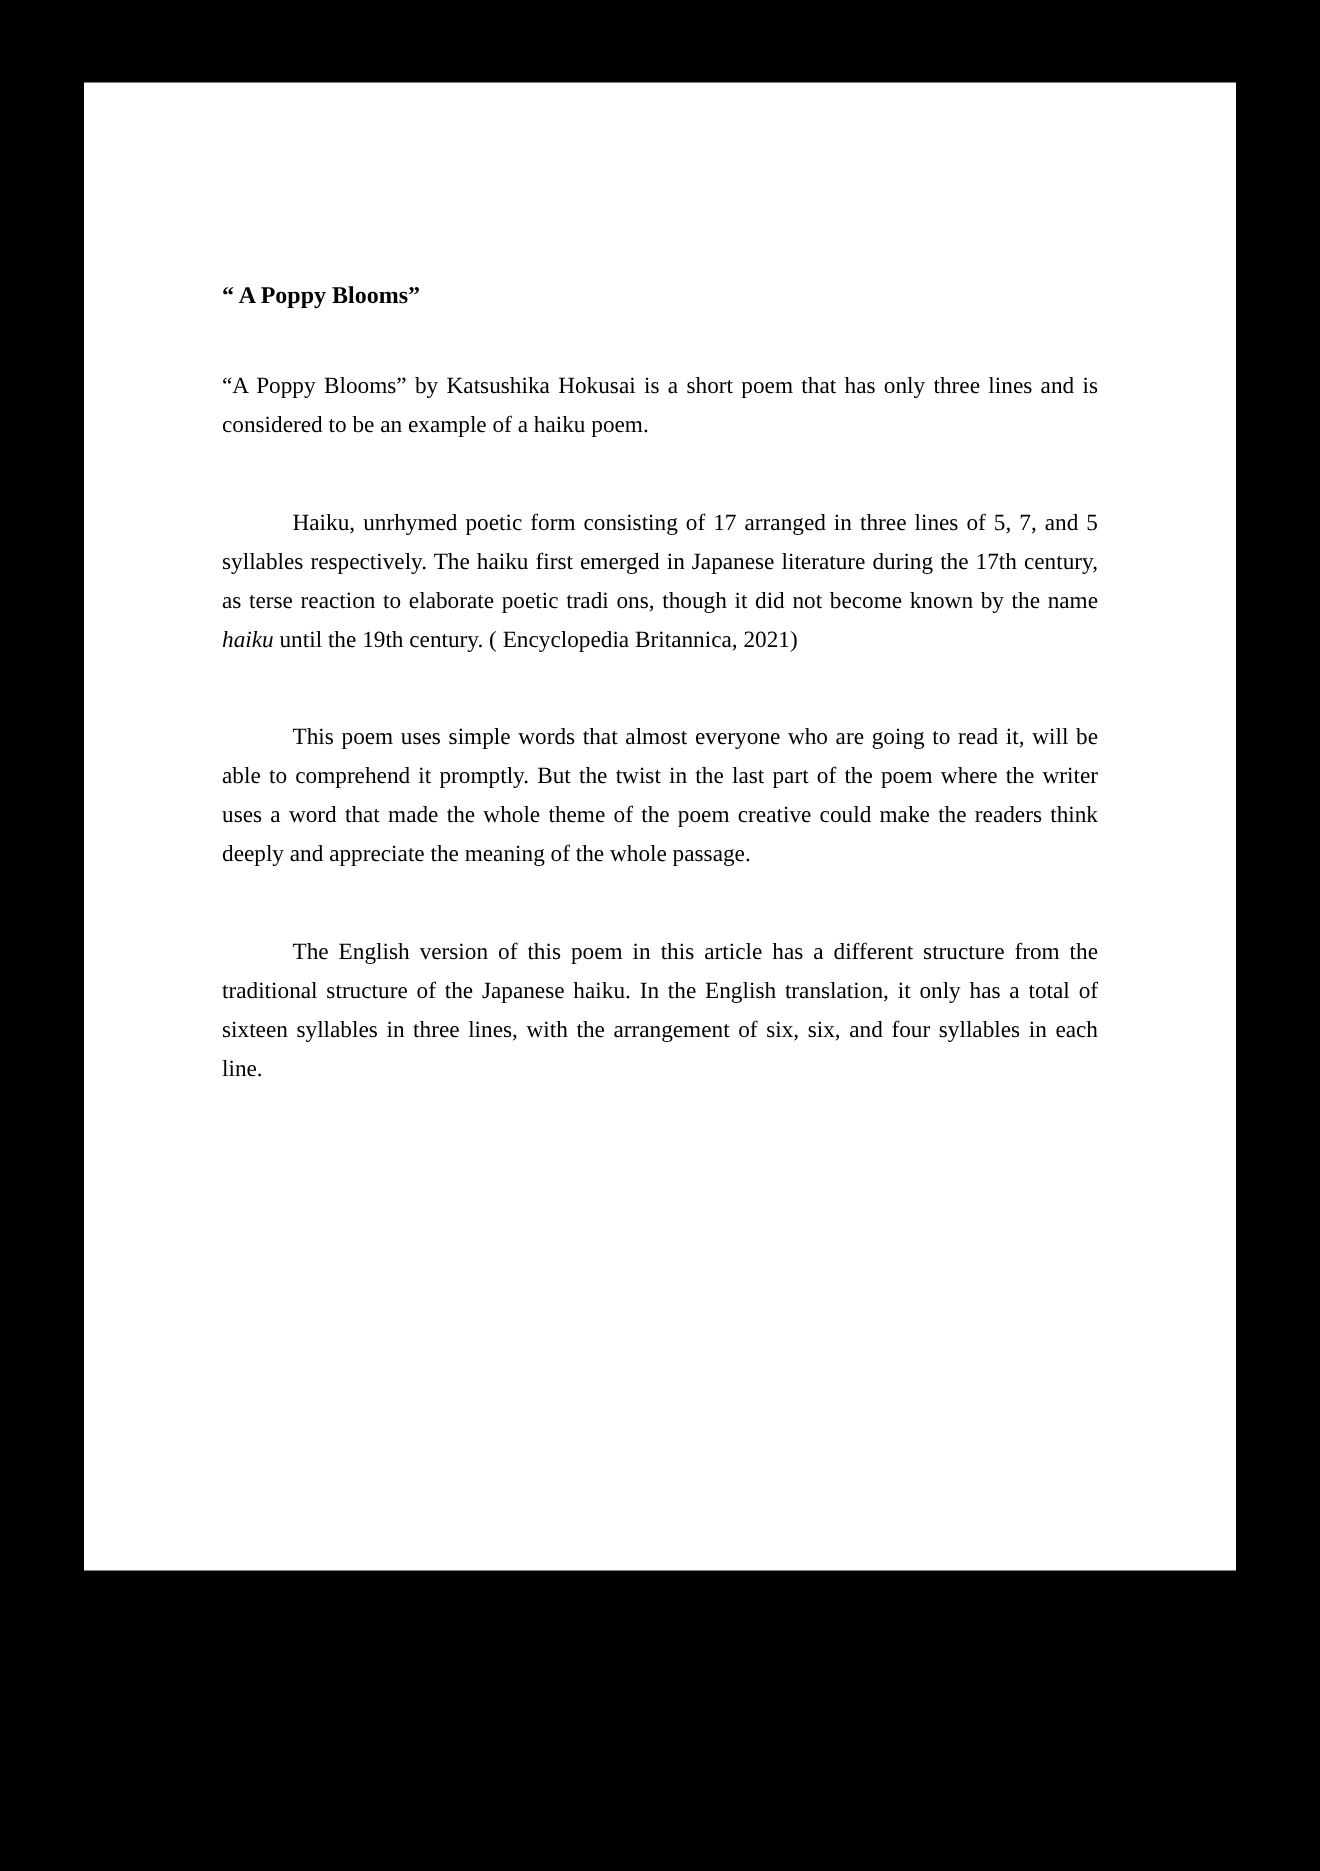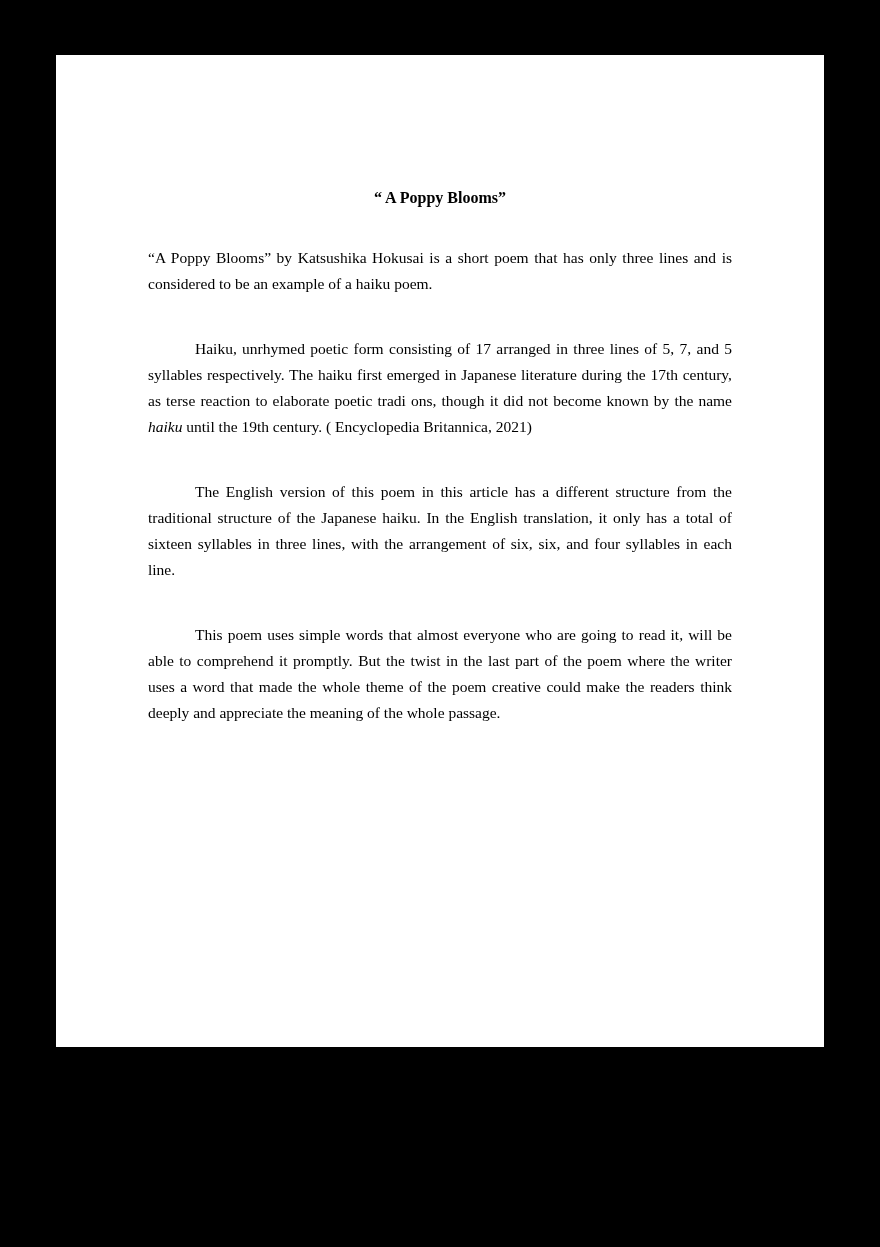--- a/index.html
+++ b/index.html
@@ -19,21 +19,21 @@
     top: 55px;
     width: 768px;
     height: 992px;
     background: #ffffff;
     color: #000000;
     box-sizing: border-box;
     padding: 130px 92px 0 92px;
     overflow: hidden;
   }
   .doc-title {
-    text-align: center;
+    text-align: left;
     font-weight: bold;
     font-size: 16px;
     line-height: 26px;
     white-space: pre;
   }
   .section-heading {
     margin-top: 91px;
     text-align: center;
     font-weight: bold;
     font-size: 15.5px;
@@ -64,17 +64,17 @@
 
 <div class="page">
 
   <div class="doc-title">“ A Poppy Blooms”</div>
 
 
   <p class="para first"><span>“A Poppy Blooms” by Katsushika Hokusai is a short poem that has only three lines and is considered to be an example of a haiku poem.</span></p>
 
   <p class="para indented"><span>Haiku, unrhymed poetic form consisting of 17  arranged in three lines of 5, 7, and 5 syllables respectively. The haiku first emerged in Japanese literature during the 17th century, as terse reaction to elaborate poetic tradi ons, though it did not become known by the name </span><em>haiku</em><span> until the 19th century. ( Encyclopedia Britannica, 2021)</span></p>
 
+  <p class="para indented"><span>This poem uses simple words that almost everyone who are going to read it, will be able to comprehend it promptly. But the twist in the last part of the poem where the writer uses a word that made the whole theme of the poem creative could make the readers think deeply and appreciate the meaning of the whole passage.</span></p>
+
   <p class="para indented"><span>The English version of this poem in this article has a different structure from the traditional structure of the Japanese haiku. In the English translation, it only has a total of sixteen syllables in three lines, with the arrangement of six, six, and four syllables in each line.</span></p>
-
-  <p class="para indented"><span>This poem uses simple words that almost everyone who are going to read it, will be able to comprehend it promptly. But the twist in the last part of the poem where the writer uses a word that made the whole theme of the poem creative could make the readers think deeply and appreciate the meaning of the whole passage.</span></p>
 
 </div>
 
 </body></html>

